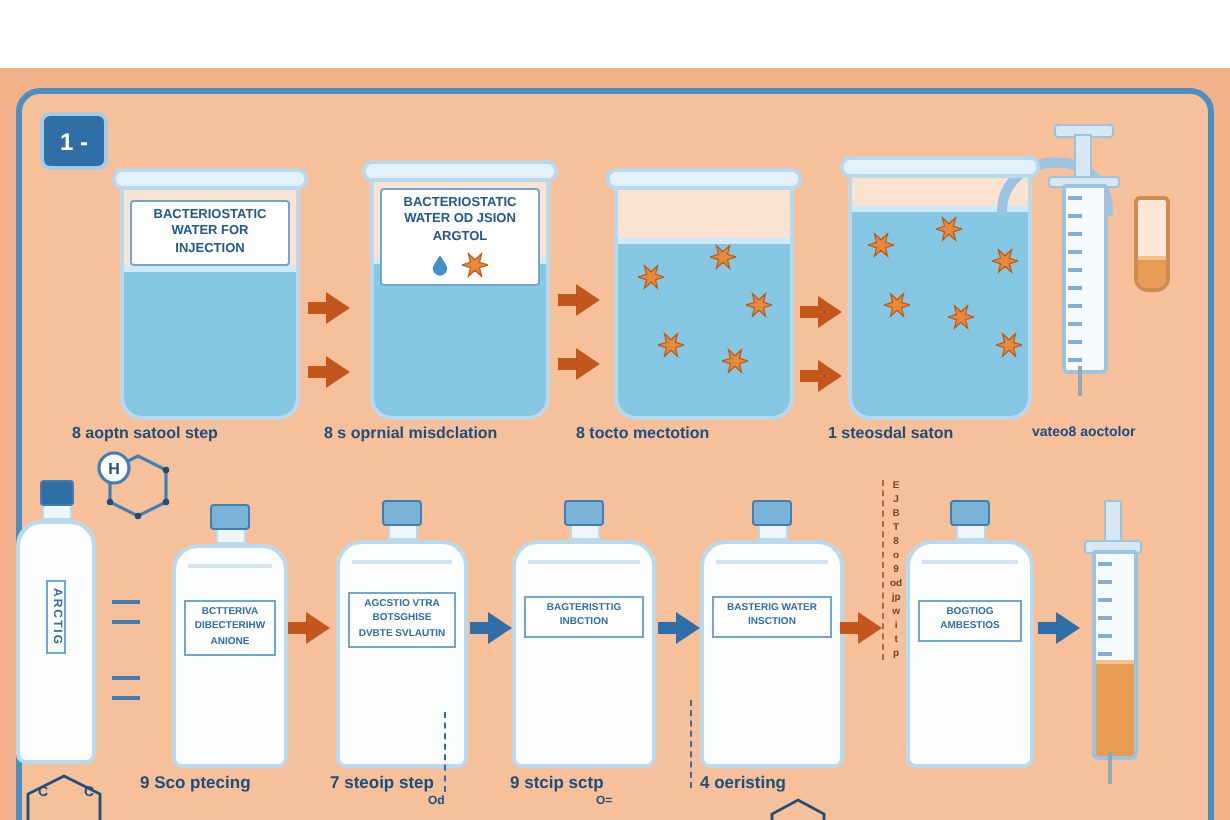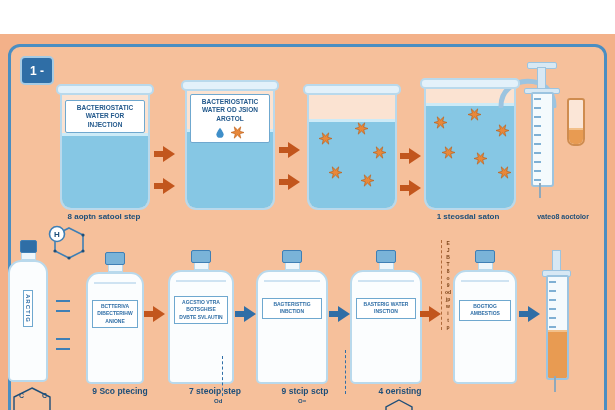--- a/index.html
+++ b/index.html
@@ -27,21 +27,21 @@
   .star{width:13px;height:13px;fill:#e8883a;stroke:#bd5c16;stroke-width:1;}
   .star-f{position:absolute;z-index:2;}
   .drop{width:8px;height:11px;fill:#3f8fc9;}
   
   .arrow{position:absolute;display:flex;align-items:center;height:16px;}
   .arrow .tail{width:9px;height:6px;}
   .arrow .head{width:0;height:0;border-top:8px solid transparent;border-bottom:8px solid transparent;}
   .arrow.orange .tail{background:#c2561d;} .arrow.orange .head{border-left:12px solid #c2561d;}
   .arrow.blue .tail{background:#2f6ea6;} .arrow.blue .head{border-left:12px solid #2f6ea6;}
   
-  .caption{position:absolute;font-size:8px;font-weight:bold;color:#1d4e79;text-align:center;}
+  .caption{position:absolute;font-size:8px;font-weight:bold;color:#1d4e79;}
   .caption.small{font-size:7px;}
   .caption.lower{font-size:8.5px;}
   
   .rod{position:absolute;background:#d7e8f4;border:1.5px solid #9cc4e0;}
   .flange{position:absolute;background:#d7e8f4;border:1.5px solid #9cc4e0;border-radius:2px;}
   .barrel{position:absolute;background:#f4fafd;border:2px solid #9cc4e0;border-radius:2px 2px 3px 3px;overflow:hidden;}
   .ticks{position:absolute;left:1px;top:4px;bottom:4px;width:7px;
          background:repeating-linear-gradient(to bottom,#7fb0d4 0 2px,transparent 2px 9px);}
   .needle{position:absolute;width:2px;background:#90a8ba;}
   .liquid-o{position:absolute;left:0;right:0;bottom:0;background:#e89b52;border-top:2px solid #f2c08a;}
@@ -202,20 +202,22 @@
   <div class="flange" style="left:524px;top:88px;width:34px;height:4px;"></div>
   <div class="barrel" style="left:531px;top:92px;width:19px;height:91px;">
     <div class="ticks"></div>
   </div>
   <div class="needle" style="left:539px;top:183px;height:15px;"></div>
   <div class="vial" style="left:567px;top:98px;width:14px;height:44px;">
     <div class="liquid-o" style="height:14px;"></div>
   </div>
 
   <div class="caption" style="left:36px;top:212px;width:136px;">8 aoptn satool step</div>
+  <div class="caption" style="left:162px;top:212px;width:136px;">8 s oprnial misdclation</div>
+  <div class="caption" style="left:288px;top:212px;width:128px;">8 tocto mectotion</div>
   <div class="caption" style="left:414px;top:212px;width:108px;">1 steosdal saton</div>
   <div class="caption small" style="left:516px;top:213px;width:94px;">vateo8 aoctolor</div>
 
   <div class="bottle" style="left:10px;top:240px;width:36px;height:142px;">
     <div class="cap dark"></div>
     <div class="neck"></div>
     <div class="bbody">
       <div class="vlabel">ARCTIG</div>
     </div>
   </div>

